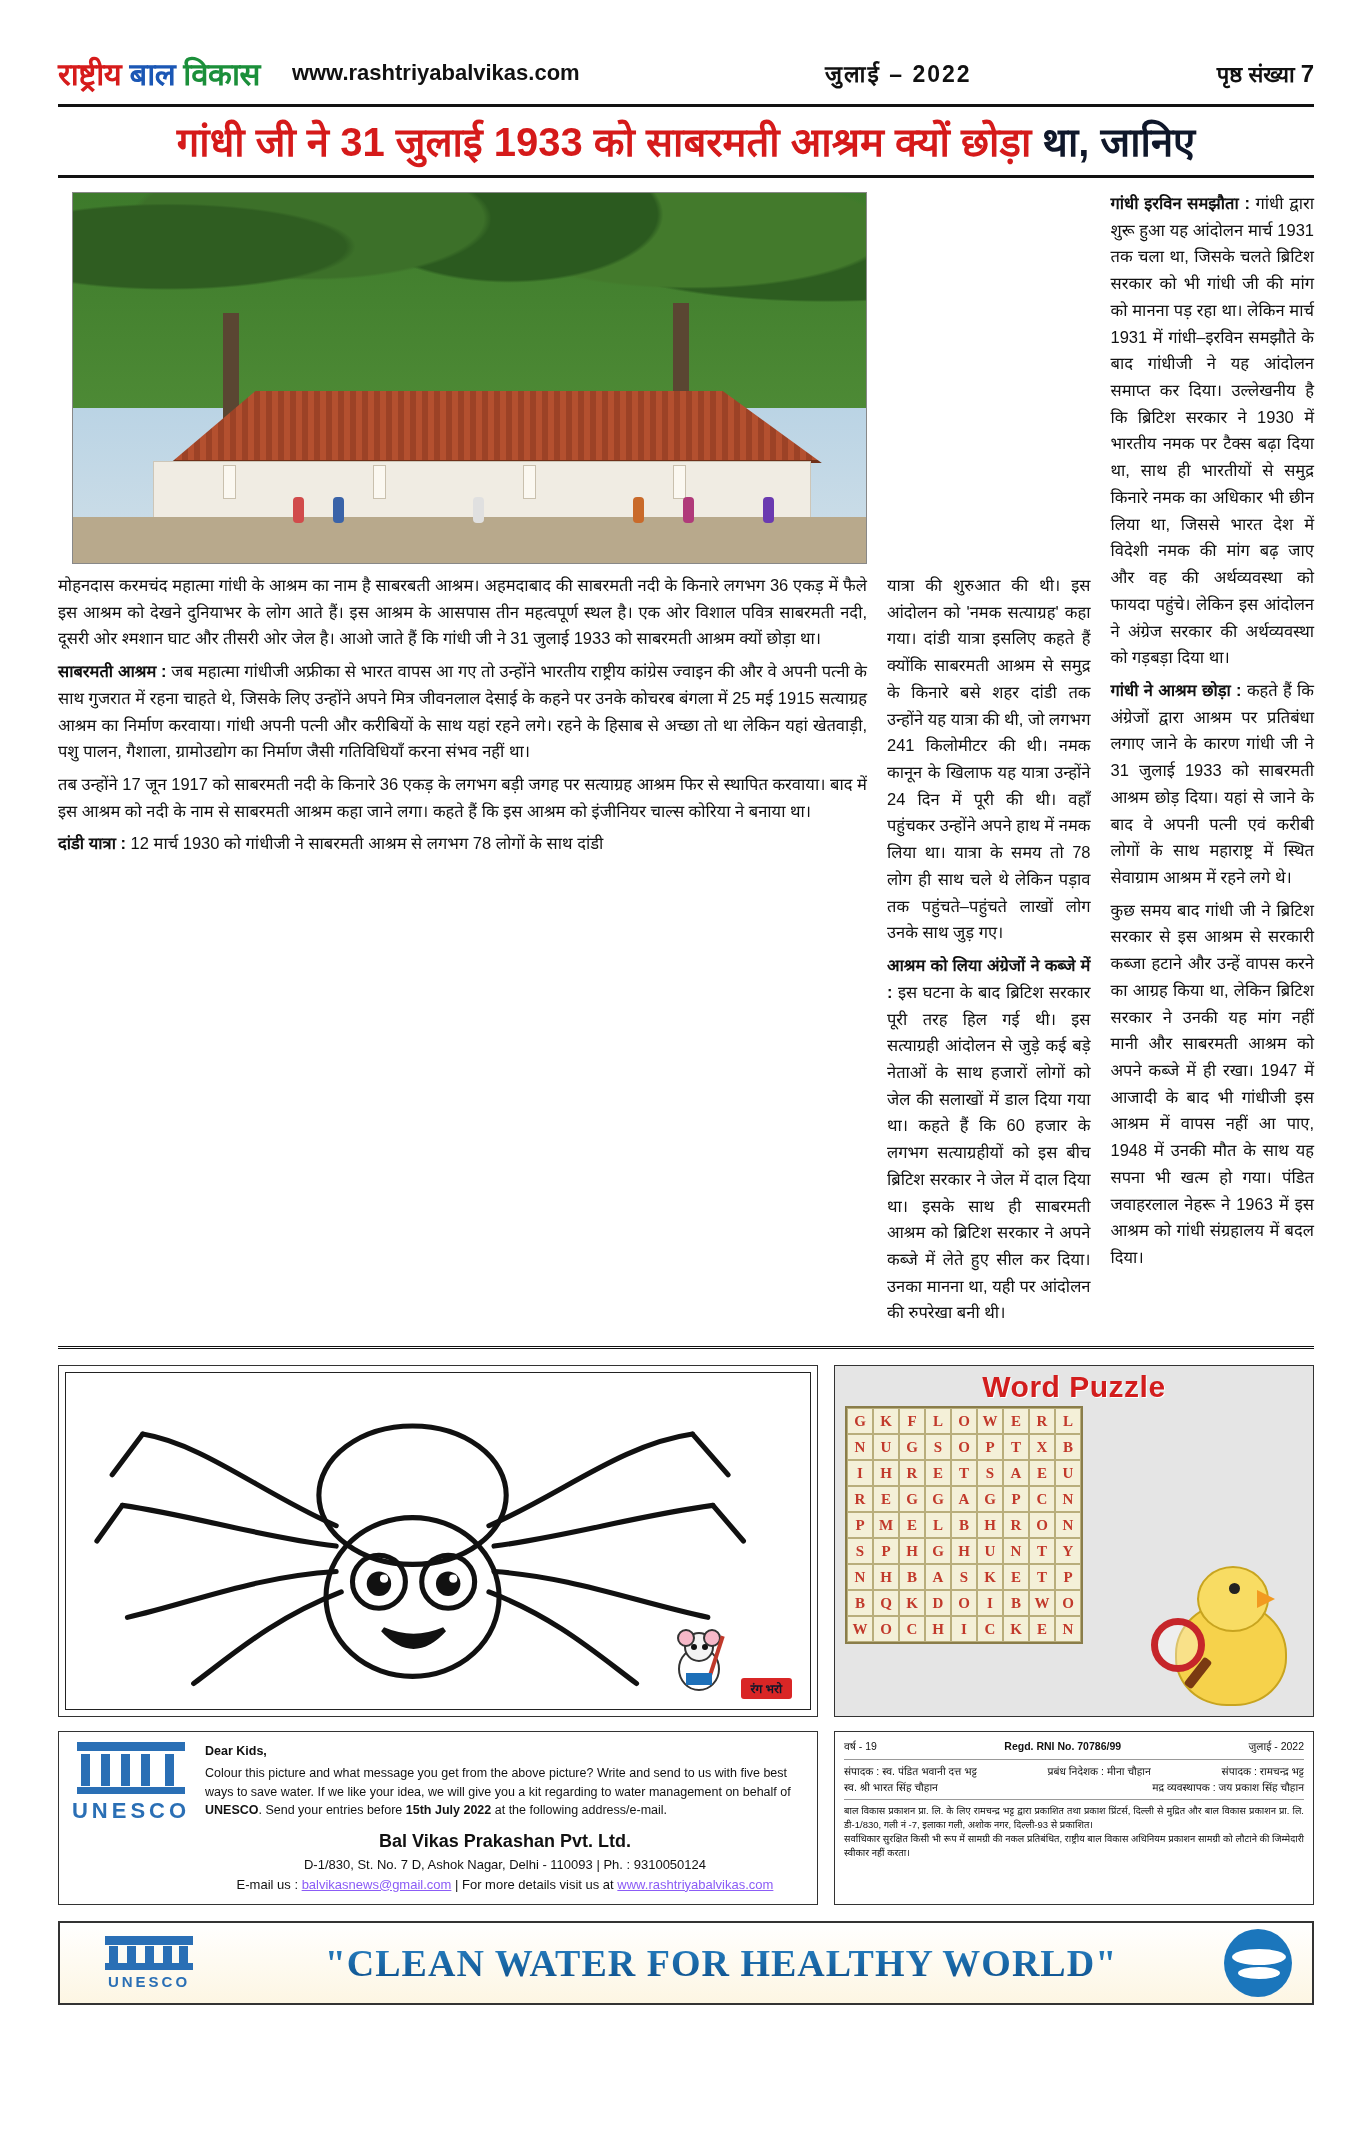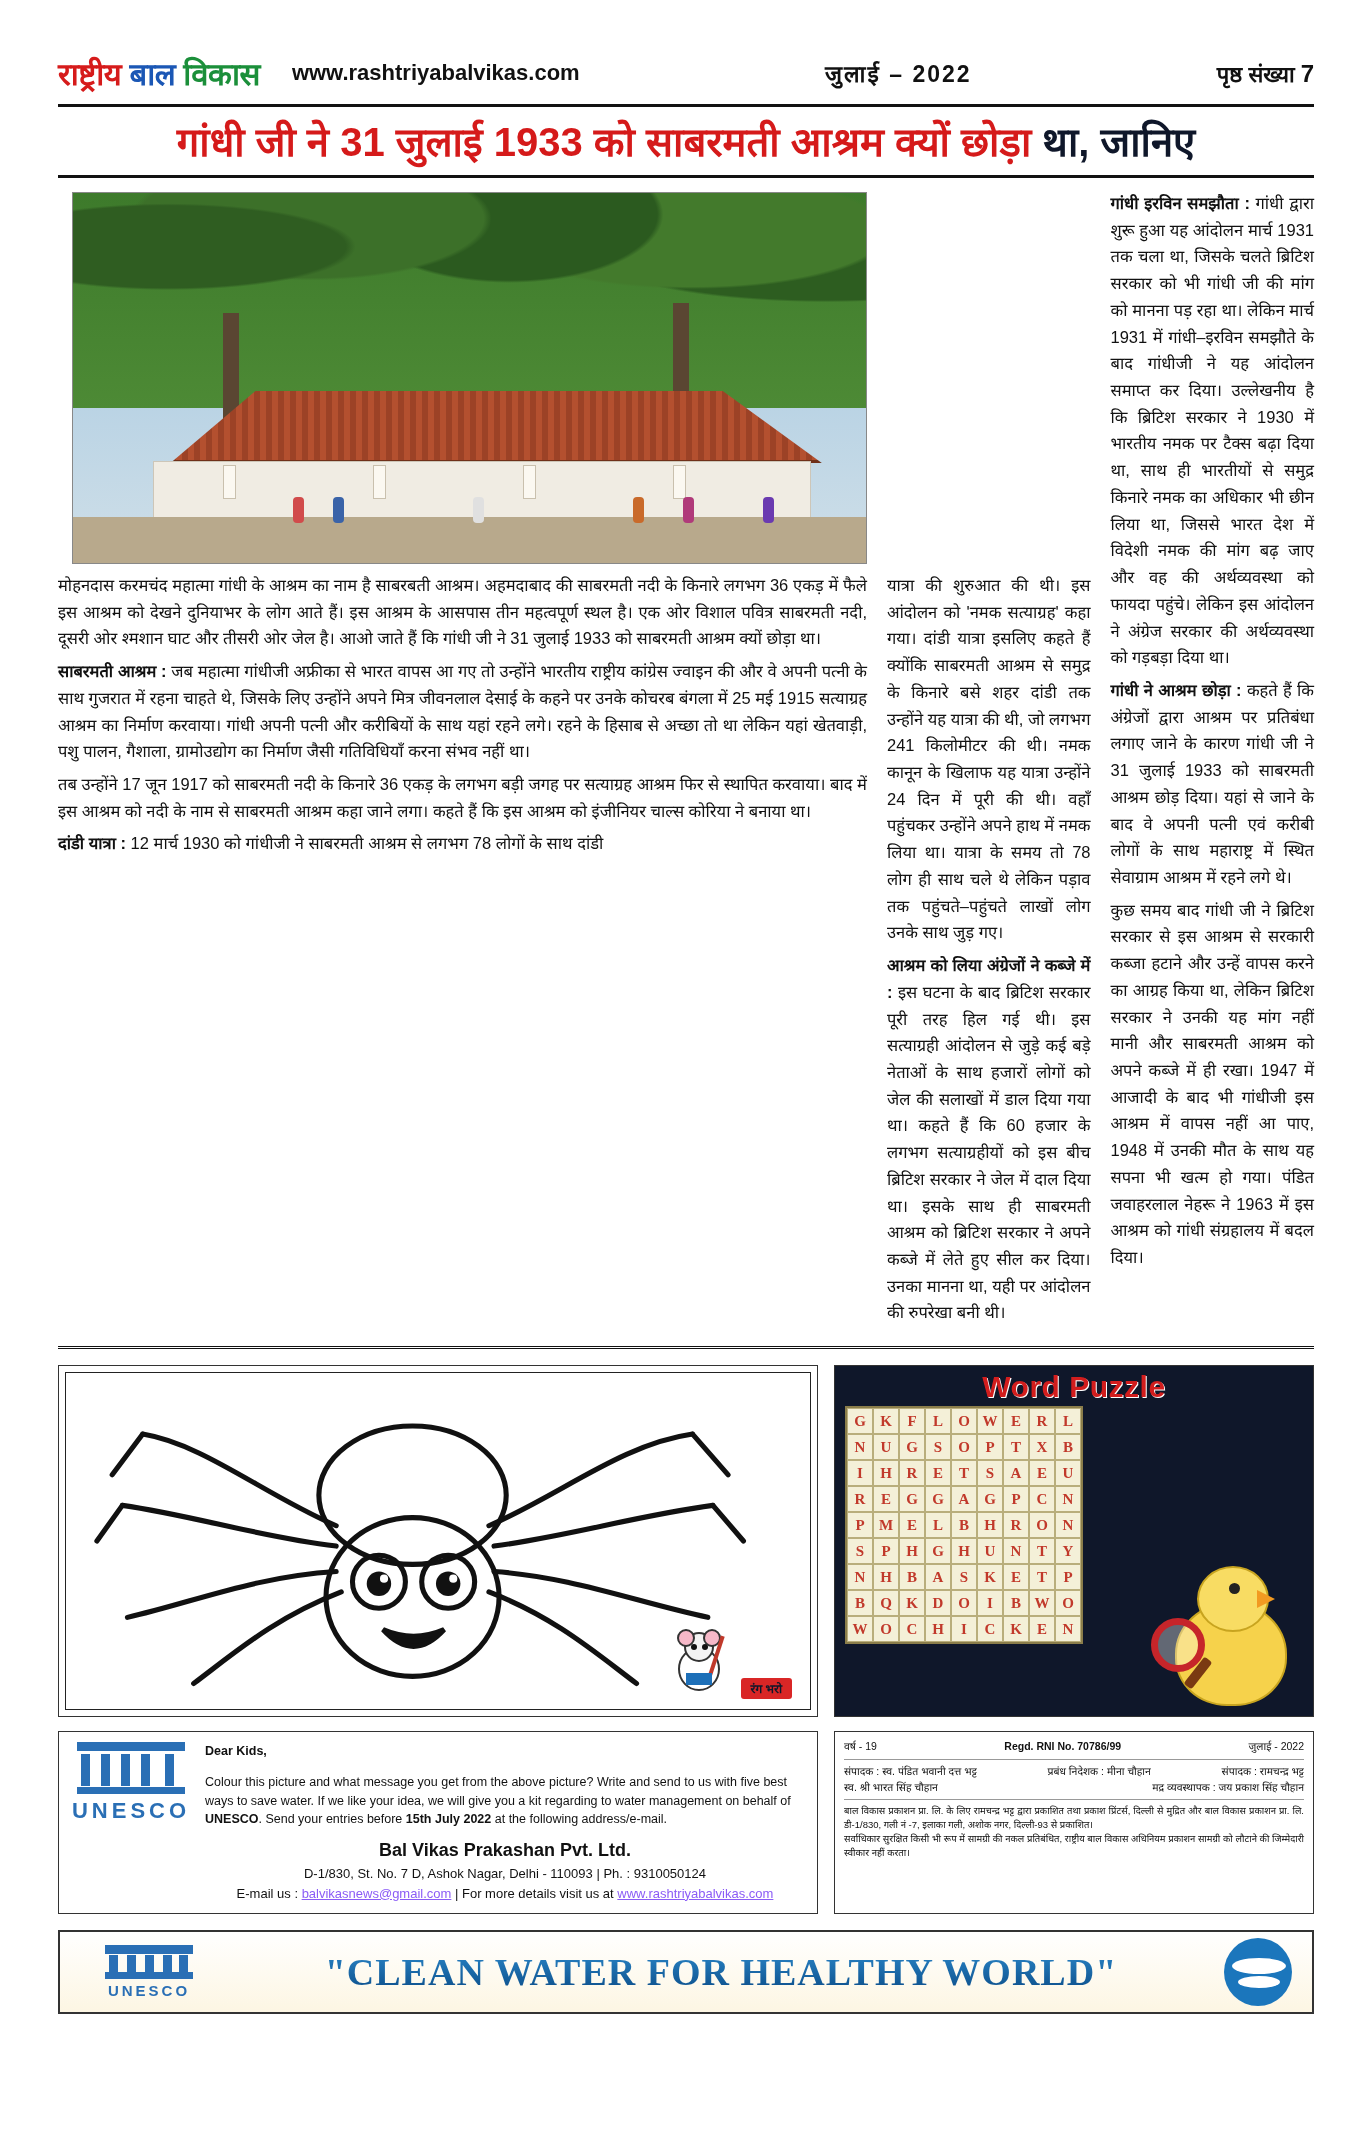--- a/index.html
+++ b/index.html
@@ -140,21 +140,21 @@
   .color-panel { height: 352px; position:relative; background:#fff; padding:6px; }
   .color-inner { width:100%; height:100%; border:1px solid #222; position:relative; overflow:hidden; }
   .rang-badge {
     position:absolute; right:18px; bottom:10px; text-align:center;
   }
   .rang-label {
     background:#d92626; color:#0f172a; font-size:12px; font-weight:bold;
     border-radius:3px; padding:2px 10px; display:inline-block; margin-top:2px;
   }
 
-  .wp-panel { position:relative; height:352px; background:#0f172a; overflow:hidden; }
+  .wp-panel { position:relative; height:352px; background:#e5e5e5; overflow:hidden; }
   .wp-title {
     text-align:center; font-size:30px; font-weight:bold; color:#d21d1d;
     padding-top:4px; letter-spacing:0.5px;
     text-shadow: 1px 1px 0 #fff;
   }
   .wp-body { display:flex; gap:6px; padding: 2px 6px 6px 10px; }
   .wp-grid {
     display:grid;
     grid-template-columns: repeat(9, 26px);
     grid-auto-rows: 26px;
@@ -196,21 +196,21 @@
     display:flex; gap:14px; align-items:flex-start;
     min-height: 150px;
   }
   .unesco-logo { width:120px; flex:0 0 120px; text-align:center; color:#2a6fb5; }
   .unesco-temple { width:108px; height:52px; margin:0 auto; position:relative; }
   .u-roof { position:absolute; top:0; left:0; width:108px; height:9px; background:#2a6fb5; }
   .u-col { position:absolute; top:12px; width:9px; height:32px; background:#2a6fb5; }
   .u-base { position:absolute; bottom:0; left:0; width:108px; height:7px; background:#2a6fb5; }
   .unesco-word { font-size:22px; font-weight:bold; letter-spacing:4px; color:#2a6fb5; margin-top:4px; }
   .unesco-text { font-size:12.5px; line-height:1.5; color:#111; }
-  .unesco-text .dear { font-weight:bold; margin-bottom:12px; }
+  .unesco-text .dear { font-weight:bold; margin-bottom:3px; }
   .unesco-text .bold { font-weight:bold; }
   .pub { text-align:center; margin-top:8px; font-size:13px; }
   .pub .name { font-weight:bold; font-size:18px; }
   .pub a, .pub .link { color:#8b5cf6; text-decoration:underline; }
 
   .imprint {
     border:1px solid #333; padding:7px 9px; font-size:10.5px; line-height:1.5;
   }
   .imprint .row { display:flex; justify-content:space-between; }
   .imprint .center { text-align:center; font-weight:bold; }

